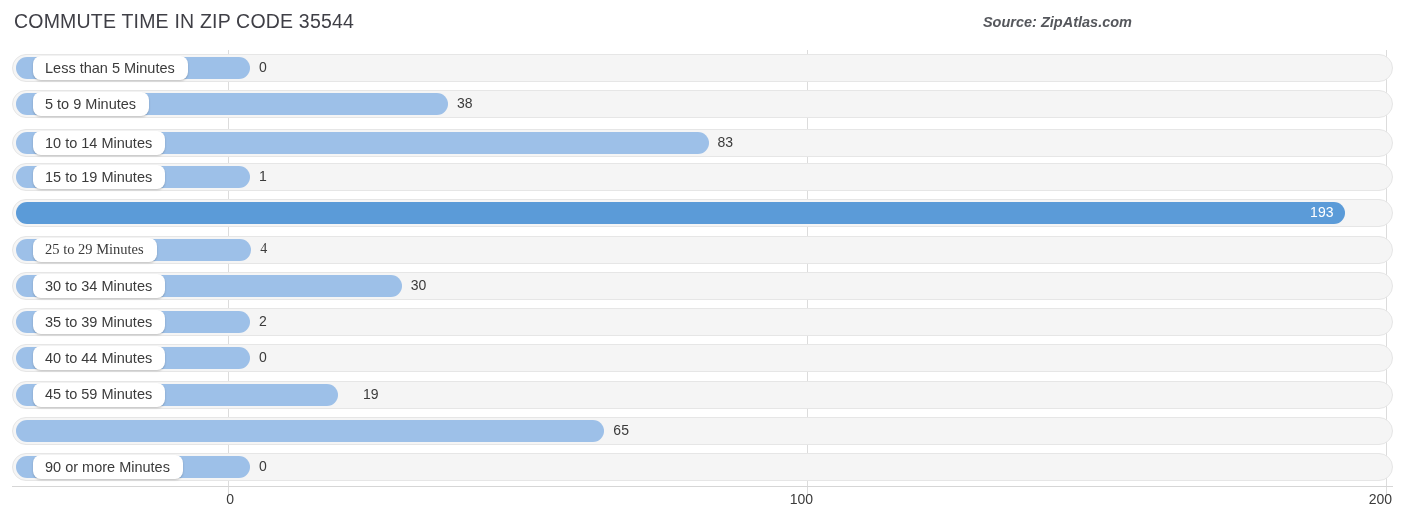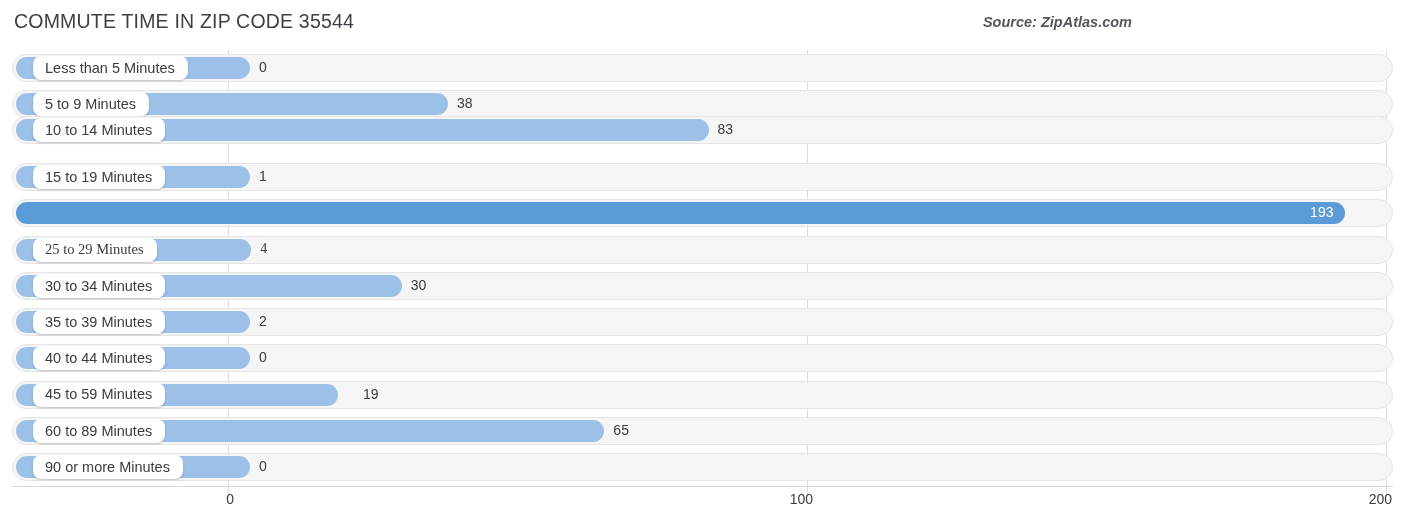--- a/index.html
+++ b/index.html
@@ -168,21 +168,21 @@
       <div class="value" style="left: 259px;">0</div>
     </div>
     <div class="row" style="top: 40.3px;">
       <div class="track"></div>
       <div class="bar" style="width: 432.02px;"></div>
       <div class="cap">
         <span class="cap-label">5 to 9 Minutes</span>
       </div>
       <div class="value" style="left: 457.02px;">38</div>
     </div>
-    <div class="row" style="top: 66px; text-align: center;">
+    <div class="row" style="top: 79px; text-align: center;">
       <div class="track"></div>
       <div class="bar" style="width: 692.57px;"></div>
       <div class="cap">
         <span class="cap-label">10 to 14 Minutes</span>
       </div>
       <div class="value" style="left: 717.57px;">83</div>
     </div>
     <div class="row" style="top: 112.9px; text-decoration: underline;">
       <div class="track"></div>
       <div class="bar" style="width: 234px;"></div>
@@ -232,23 +232,20 @@
       <div class="track"></div>
       <div class="bar" style="width: 322.01px;"></div>
       <div class="cap">
         <span class="cap-label">45 to 59 Minutes</span>
       </div>
       <div class="value" style="left: 363px; text-align: right;">19</div>
     </div>
     <div class="row" style="top: 367px;">
       <div class="track"></div>
       <div class="bar" style="width: 588.35px;"></div>
-      <div class="cap">
-        <span class="cap-label">60 to 89 Minutes</span>
-      </div>
       <div class="value" style="left: 613.35px;">65</div>
     </div>
     <div class="row" style="top: 403.3px;">
       <div class="track"></div>
       <div class="bar" style="width: 234px;"></div>
       <div class="cap">
         <span class="cap-label">90 or more Minutes</span>
       </div>
       <div class="value" style="left: 259px;">0</div>
     </div>

